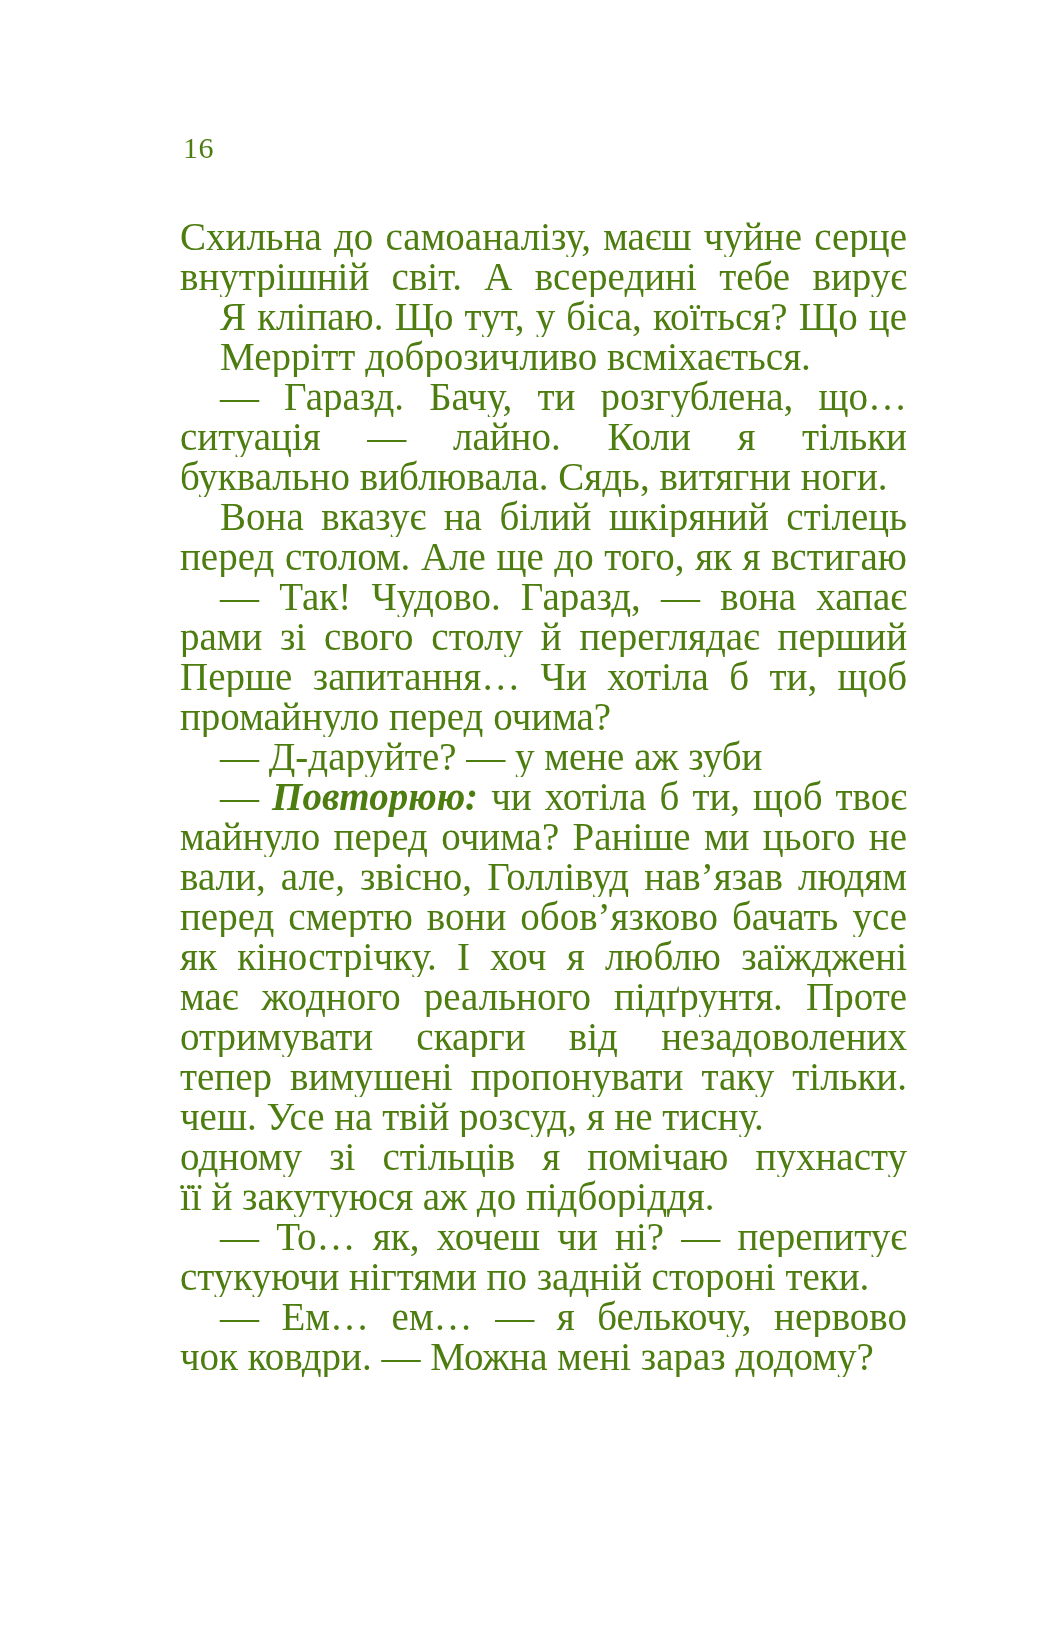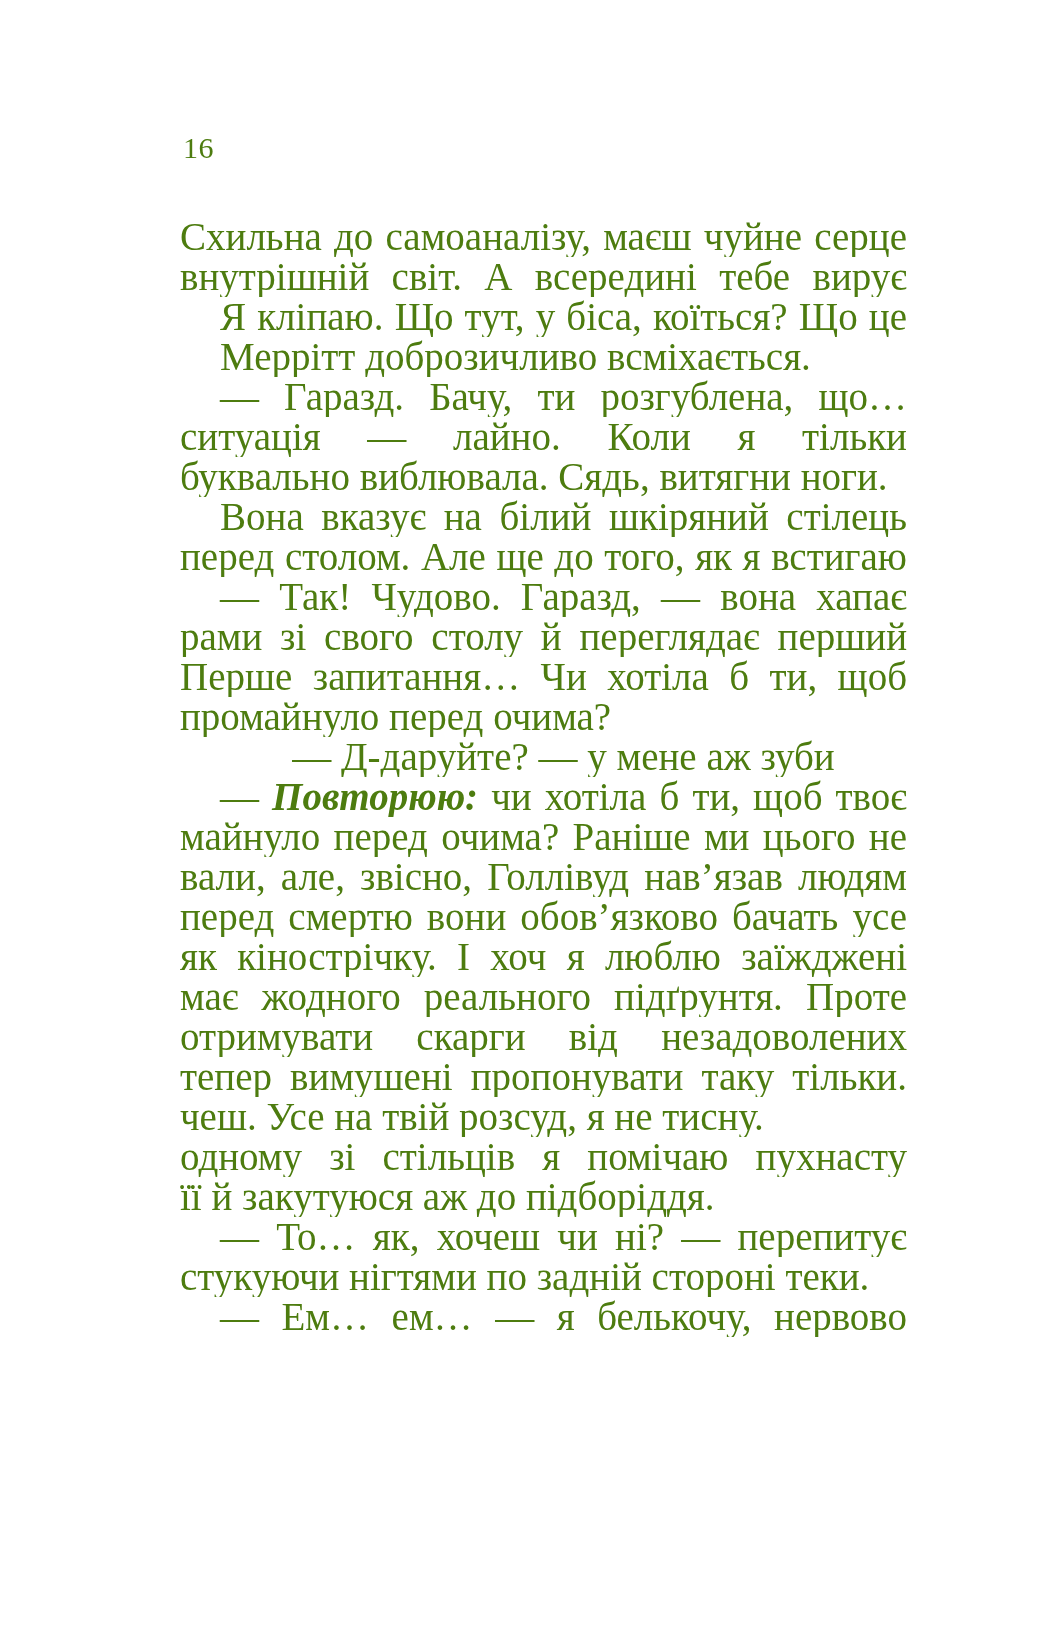--- a/index.html
+++ b/index.html
@@ -38,21 +38,21 @@
     height: 40px;
     overflow: hidden;
     white-space: normal;
   }
   .line.j {
     text-align: justify;
     text-align-last: justify;
     -moz-text-align-last: justify;
   }
   .line.l {
-    text-align: center;
+    text-align: left;
     text-align-last: left;
   }
   .line.ind {
     text-indent: 40px;
   }
   .it {
     font-style: italic;
     font-weight: bold;
   }
 </style>
@@ -83,14 +83,15 @@
       <div class="line j"><span>як кінострічку. І хоч я люблю заїжджені кліше, це не</span></div>
       <div class="line j"><span>має жодного реального підґрунтя. Проте ми почали</span></div>
       <div class="line j"><span>отримувати скарги від незадоволених померлих, тож</span></div>
       <div class="line j"><span>тепер вимушені пропонувати таку тільки. Якщо хо-</span></div>
       <div class="line l"><span>чеш. Усе на твій розсуд, я не тисну.</span></div>
       <div class="line j"><span>одному зі стільців я помічаю пухнасту ковдру, хапаю</span></div>
       <div class="line l"><span>її й закутуюся аж до підборіддя.</span></div>
       <div class="line j ind"><span>— То… як, хочеш чи ні? — перепитує Меррітт, по-</span></div>
       <div class="line l"><span>стукуючи нігтями по задній стороні теки.</span></div>
       <div class="line j ind"><span>— Ем… ем… — я белькочу, нервово смикаючи куто-</span></div>
+      <div class="line l"><span>чок ковдри. — Можна мені зараз додому?</span></div>
     </div>
 </div>
 
 </body></html>

